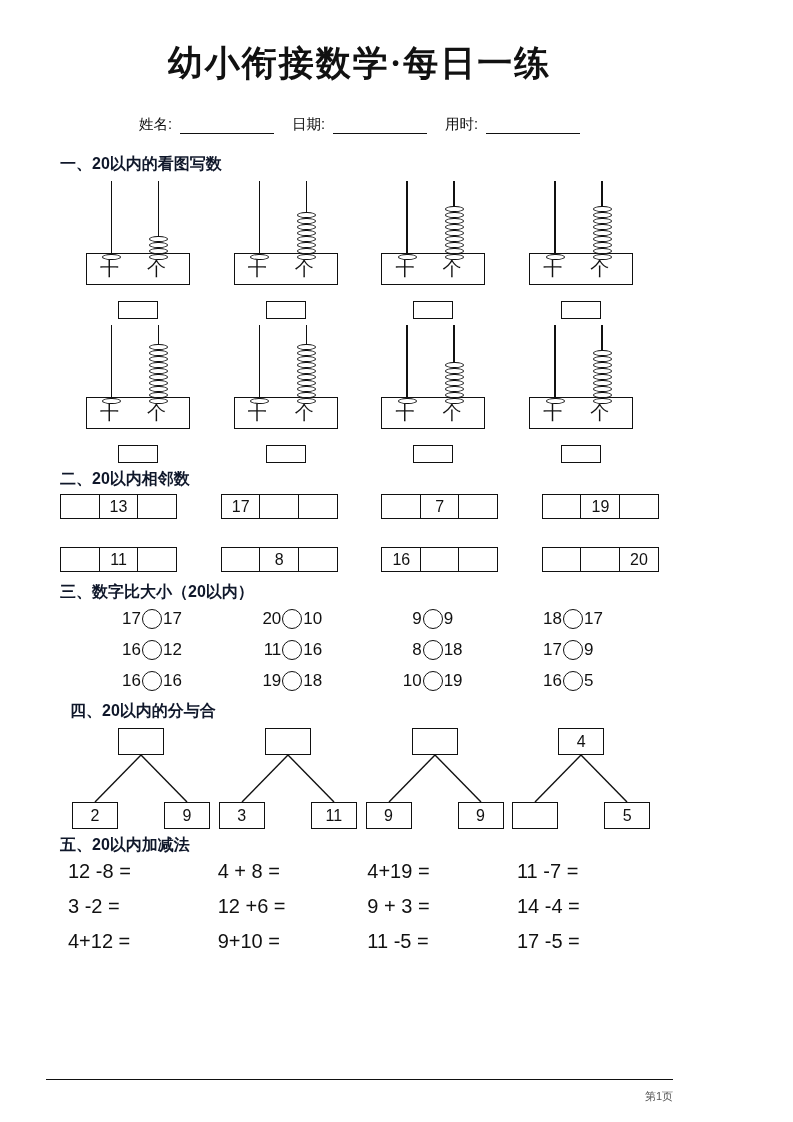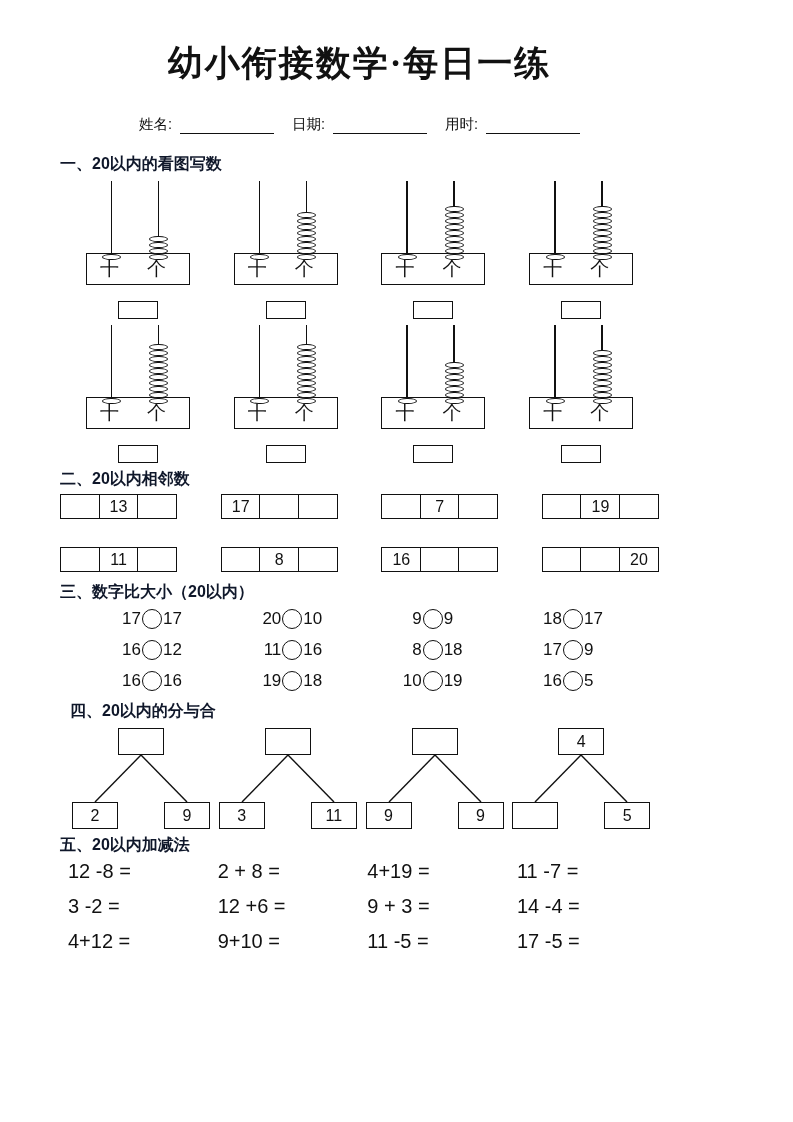--- a/index.html
+++ b/index.html
@@ -659,30 +659,34 @@
     </div>
 
   <div class="sec-title sec5">五、20以内加减法</div>
   <div id="math-grid" class="math-grid">
       <div class="math-col">
         <div class="math-row">12 -8 =</div>
         <div class="math-row">3 -2 =</div>
         <div class="math-row">4+12 =</div>
       </div>
       <div class="math-col">
-        <div class="math-row">2 + 8 =</div>
+        <div class="math-row">4 + 8 =</div>
         <div class="math-row">12 +6 =</div>
         <div class="math-row">9+10 =</div>
       </div>
       <div class="math-col">
         <div class="math-row">4+19 =</div>
         <div class="math-row">9 + 3 =</div>
         <div class="math-row">11 -5 =</div>
       </div>
       <div class="math-col">
         <div class="math-row">11 -7 =</div>
         <div class="math-row">14 -4 =</div>
         <div class="math-row">17 -5 =</div>
       </div>
     </div>
 
+  <div class="footer">
+    <div class="footer-rule"></div>
+    <div class="footer-page">第1页</div>
+  </div>
 
 </div>
 
 </body></html>

